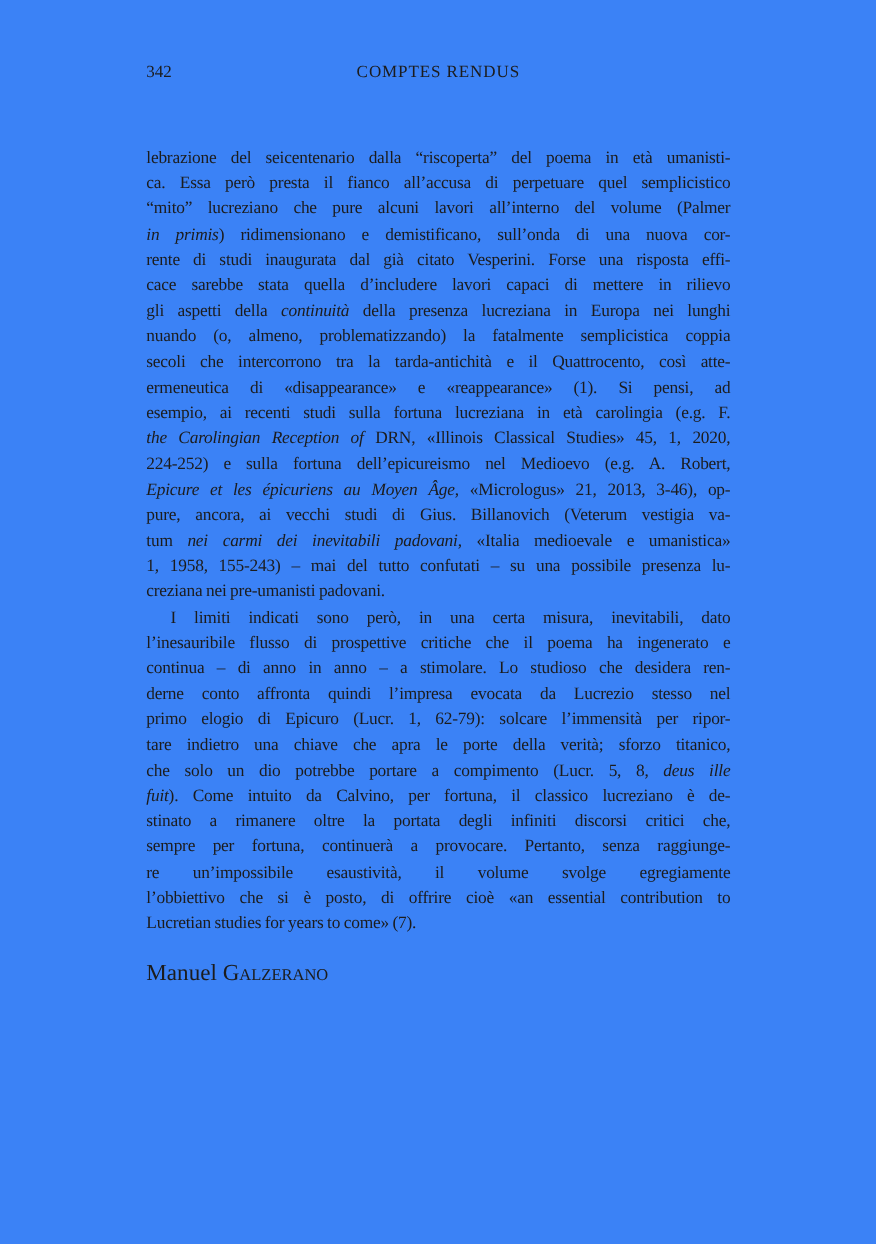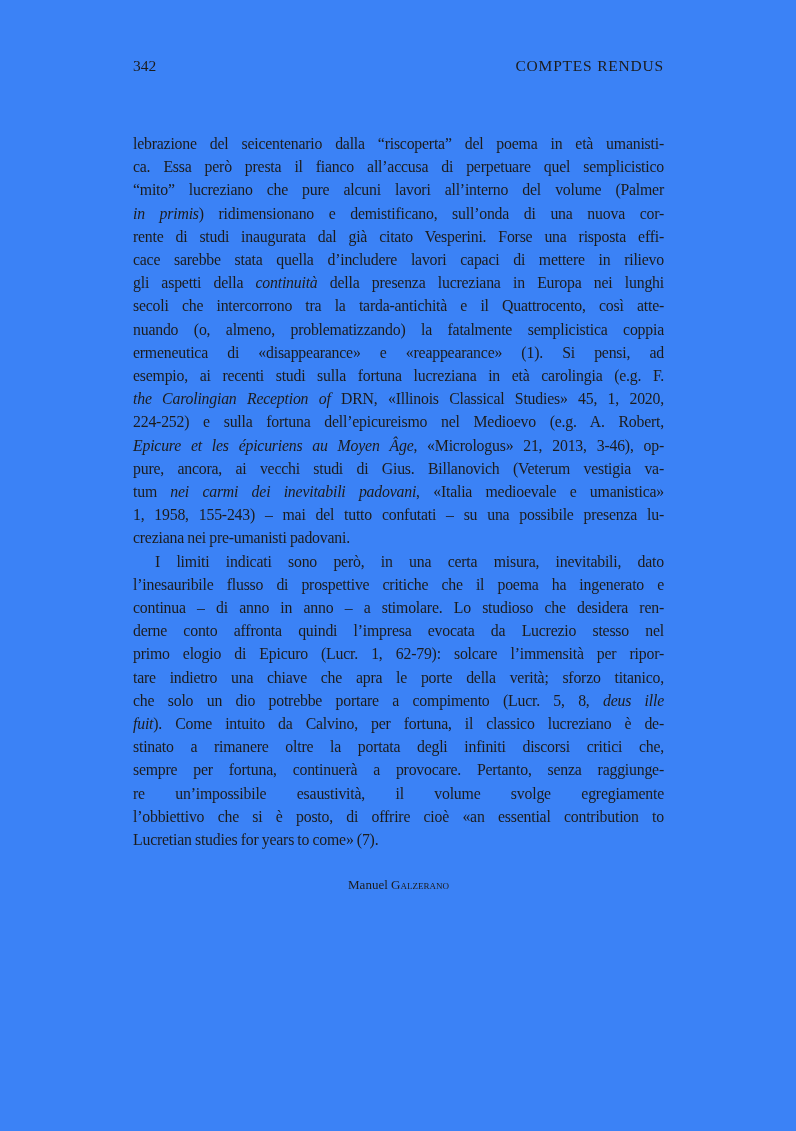--- a/index.html
+++ b/index.html
@@ -21,21 +21,21 @@
     font-size: 15.5px;
     line-height: 20px;
   }
   .page-number {
     position: absolute;
     left: 0; top: 0;
   }
   .running-head {
     position: absolute;
     left: 0; right: 0; top: 0;
-    text-align: right;
+    text-align: center;
     letter-spacing: 0.8px;
   }
   .review-body {
     position: absolute;
     left: 133px;
     top: 132px;
     width: 531px;
     font-size: 15.8px;
     line-height: 23.2px;
     letter-spacing: -0.2px;
@@ -46,22 +46,22 @@
     text-align: justify;
     text-align-last: justify;
     white-space: normal;
   }
   .line.last { text-align-last: left; font-family: Liberation Serif, serif; }
   .line.indent { text-indent: 22px; }
   .it { font-style: italic; margin-top: 32px; }
   .sc { font-variant: small-caps; }
   .signature {
     margin-top: 22px;
-    text-align: center;
-    font-size: 13px;
+    text-align: left;
+    font-size: 21px;
     letter-spacing: 0;
     word-spacing: 0;
   }
 </style>
 </head>
 <body>
 
 <div class="page" style="background: #3b82f6; color: rgb(28, 28, 28);">
   <div class="header-row">
     <span class="page-number">342</span>
@@ -71,22 +71,22 @@
   <div class="review-body">
 
     <div class="para">
         <div class="line"><span>lebrazione del seicentenario dalla “riscoperta” del poema in età umanisti-</span></div>
         <div class="line"><span>ca. Essa però presta il fianco all’accusa di perpetuare quel semplicistico</span></div>
         <div class="line"><span>“mito” lucreziano che pure alcuni lavori all’interno del volume (Palmer</span></div>
         <div class="line"><span class="it">in primis</span><span>) ridimensionano e demistificano, sull’onda di una nuova cor-</span></div>
         <div class="line"><span>rente di studi inaugurata dal già citato Vesperini. Forse una risposta effi-</span></div>
         <div class="line"><span>cace sarebbe stata quella d’includere lavori capaci di mettere in rilievo</span></div>
         <div class="line"><span>gli aspetti della </span><span class="it">continuità</span><span> della presenza lucreziana in Europa nei lunghi</span></div>
+        <div class="line"><span>nuando (o, almeno, problematizzando) la fatalmente semplicistica coppia</span></div>
         <div class="line"><span>secoli che intercorrono tra la tarda-antichità e il Quattrocento, così atte-</span></div>
-        <div class="line"><span>nuando (o, almeno, problematizzando) la fatalmente semplicistica coppia</span></div>
         <div class="line"><span>ermeneutica di «disappearance» e «reappearance» (1). Si pensi, ad</span></div>
         <div class="line"><span>esempio, ai recenti studi sulla fortuna lucreziana in età carolingia (e.g. F.</span></div>
         <div class="line"><span class="it">the Carolingian Reception of</span><span> DRN, «Illinois Classical Studies» 45, 1, 2020,</span></div>
         <div class="line"><span>224-252) e sulla fortuna dell’epicureismo nel Medioevo (e.g. A. Robert,</span></div>
         <div class="line"><span class="it">Epicure et les épicuriens au Moyen Âge</span><span>, «Micrologus» 21, 2013, 3-46), op-</span></div>
         <div class="line"><span>pure, ancora, ai vecchi studi di Gius. Billanovich (Veterum vestigia va-</span></div>
         <div class="line"><span>tum </span><span class="it">nei carmi dei inevitabili padovani</span><span>, «Italia medioevale e umanistica»</span></div>
         <div class="line"><span>1, 1958, 155-243) – mai del tutto confutati – su una possibile presenza lu-</span></div>
         <div class="line last"><span>creziana nei pre-umanisti padovani.</span></div>
       </div>

